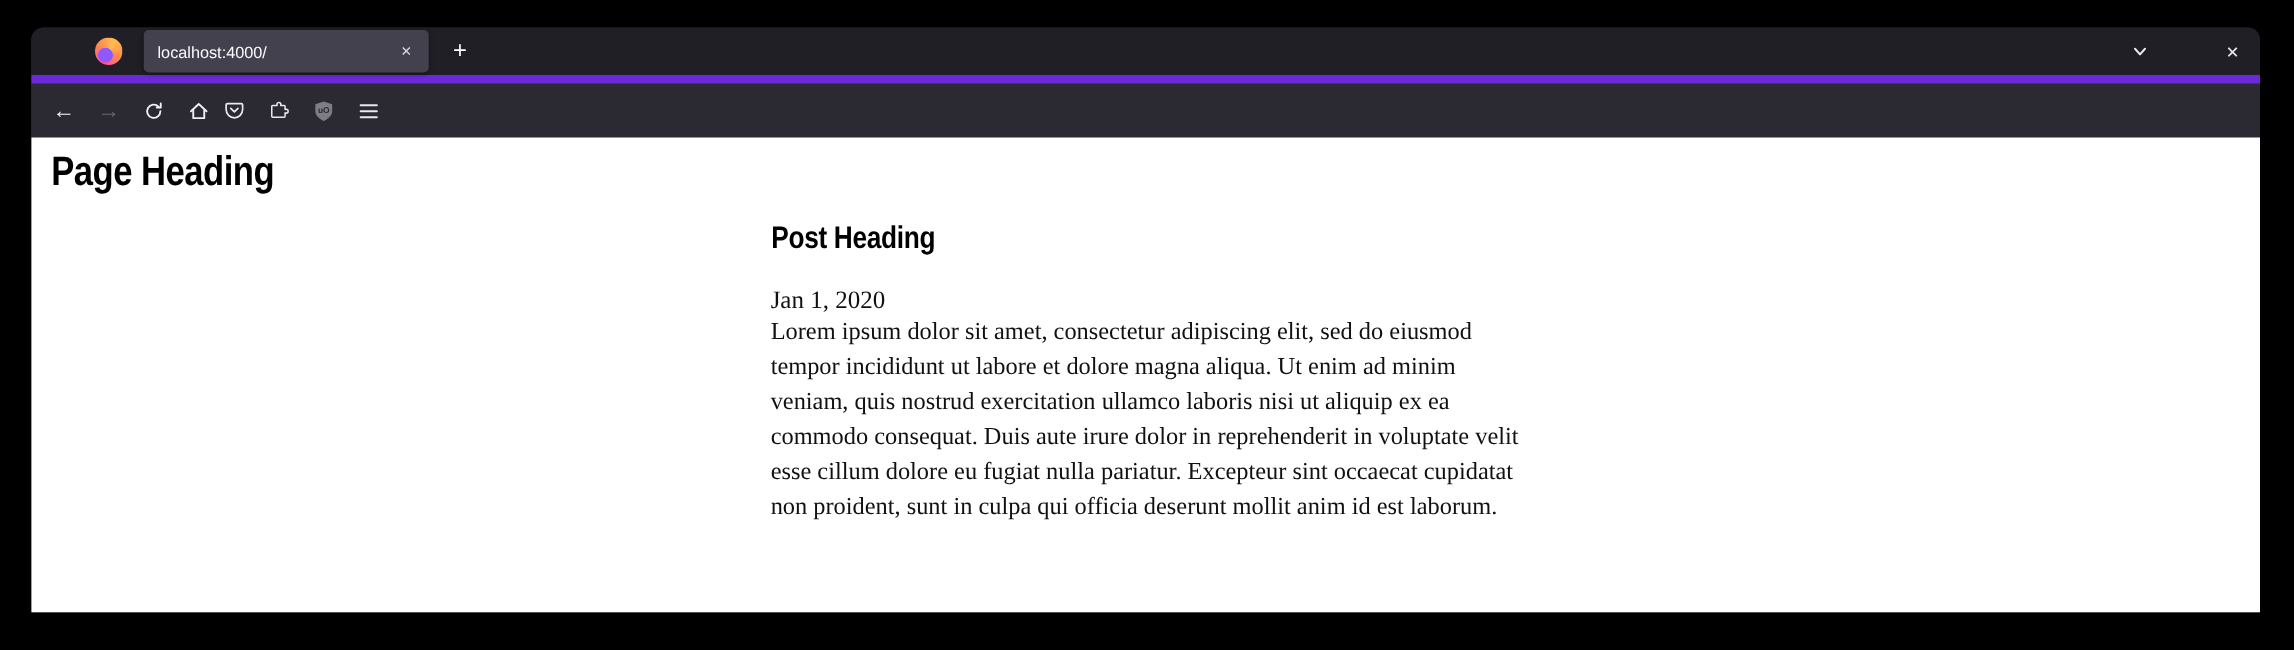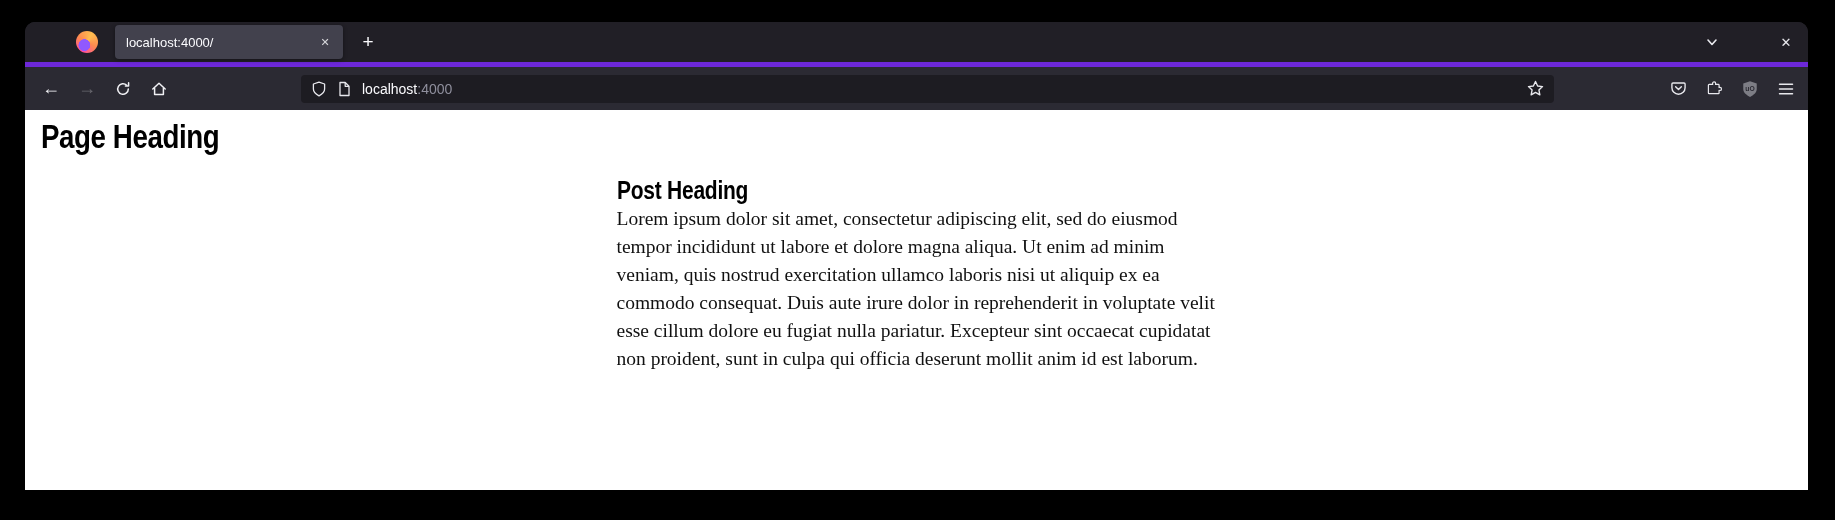--- a/index.html
+++ b/index.html
@@ -11,21 +11,21 @@
     width: 1783px; height: 468px;
     border-radius: 10px 10px 0 0;
     overflow: hidden;
     background: #2b2a33;
   }
 
   
   .tabstrip {
     height: 45px; background: #211f26;
     display: flex; align-items: center;
-    border-bottom: 5px solid #6d28d9;
+    border-bottom: 7px solid #6d28d9;
   }
   .firefox-logo {
     width: 22px; height: 22px; border-radius: 50%;
     margin-left: 51px; flex: 0 0 auto;
     background:
       radial-gradient(circle at 38% 64%, #9059ff 0 29%, rgba(0,0,0,0) 31%),
       conic-gradient(from 210deg, #ff4aa2, #ff8a50 25%, #ffbd4f 50%, #ff8a50 75%, #ff4aa2);
   }
   .tab {
     margin-left: 17px; width: 228px; height: 34px;
@@ -156,34 +156,20 @@
           <polyline points="13.6,1.8 13.6,5 10.4,5" stroke-linejoin="round"></polyline>
         </svg>
     </div>
     <div class="nav-btn">
       <svg width="16" height="16" viewBox="0 0 16 16" fill="none" stroke="#f0f0f4" stroke-width="1.5" stroke-linecap="round" stroke-linejoin="round">
           <path d="M1.8 8 8 2.2 14.2 8"></path>
           <path d="M3.6 7.2v6.3h8.8V7.2"></path>
         </svg>
     </div>
 
-    <div class="urlbar">
-      <svg width="16" height="16" viewBox="0 0 16 16" fill="none" stroke="#e8e8ed" stroke-width="1.3" stroke-linejoin="round">
-          <path d="M8 1.2 13.6 3v5c0 3.4-2.9 5.4-5.6 6.8C5.3 13.4 2.4 11.4 2.4 8V3Z"></path>
-        </svg>
-      <span class="icon-gap"></span>
-      <svg width="15" height="16" viewBox="0 0 15 16" fill="none" stroke="#e8e8ed" stroke-width="1.3" stroke-linejoin="round">
-          <path d="M3 1.5h5.2L12 5.3v9.2H3Z"></path>
-          <path d="M8.2 1.5v3.8H12"></path>
-        </svg>
-      <span class="url-text"><span>localhost</span><span class="url-port">:4000</span></span>
-      <svg width="17" height="17" viewBox="0 0 16 16" fill="none" stroke="#e8e8ed" stroke-width="1.3" stroke-linejoin="round">
-          <path d="M8 1.4l2 4.2 4.6.6-3.4 3.2.9 4.6L8 11.7 3.9 14l.9-4.6L1.4 6.2 6 5.6Z"></path>
-        </svg>
-    </div>
 
     <div class="toolbar-icons">
       <div class="tb-btn">
         <svg width="17" height="17" viewBox="0 0 16 16" fill="none" stroke="#e8e8ed" stroke-width="1.3" stroke-linejoin="round" stroke-linecap="round">
             <path d="M2.8 2.8h10.4c.55 0 1 .45 1 1v3.4a6.2 6.2 0 0 1-12.4 0V3.8c0-.55.45-1 1-1Z"></path>
             <polyline points="5.3,6.3 8,9 10.7,6.3"></polyline>
           </svg>
       </div>
       <div class="tb-btn">
         <svg width="17" height="17" viewBox="0 0 16 16" fill="none" stroke="#e8e8ed" stroke-width="1.3" stroke-linejoin="round">
@@ -203,17 +189,18 @@
             <line x1="1.5" y1="11.8" x2="14.5" y2="11.8"></line>
           </svg>
       </div>
     </div>
   </div>
 
   <div class="content">
     <h1 class="page-heading">Page Heading</h1>
     <article class="post">
       <h2 class="post-heading">Post Heading</h2>
+      <div class="post-date">Jan 1, 2020</div>
       <p class="post-body">Lorem ipsum dolor sit amet, consectetur adipiscing elit, sed do eiusmod tempor incididunt ut labore et dolore magna aliqua. Ut enim ad minim veniam, quis nostrud exercitation ullamco laboris nisi ut aliquip ex ea commodo consequat. Duis aute irure dolor in reprehenderit in voluptate velit esse cillum dolore eu fugiat nulla pariatur. Excepteur sint occaecat cupidatat non proident, sunt in culpa qui officia deserunt mollit anim id est laborum.</p>
     </article>
   </div>
 
 </div>
 
 </body></html>

